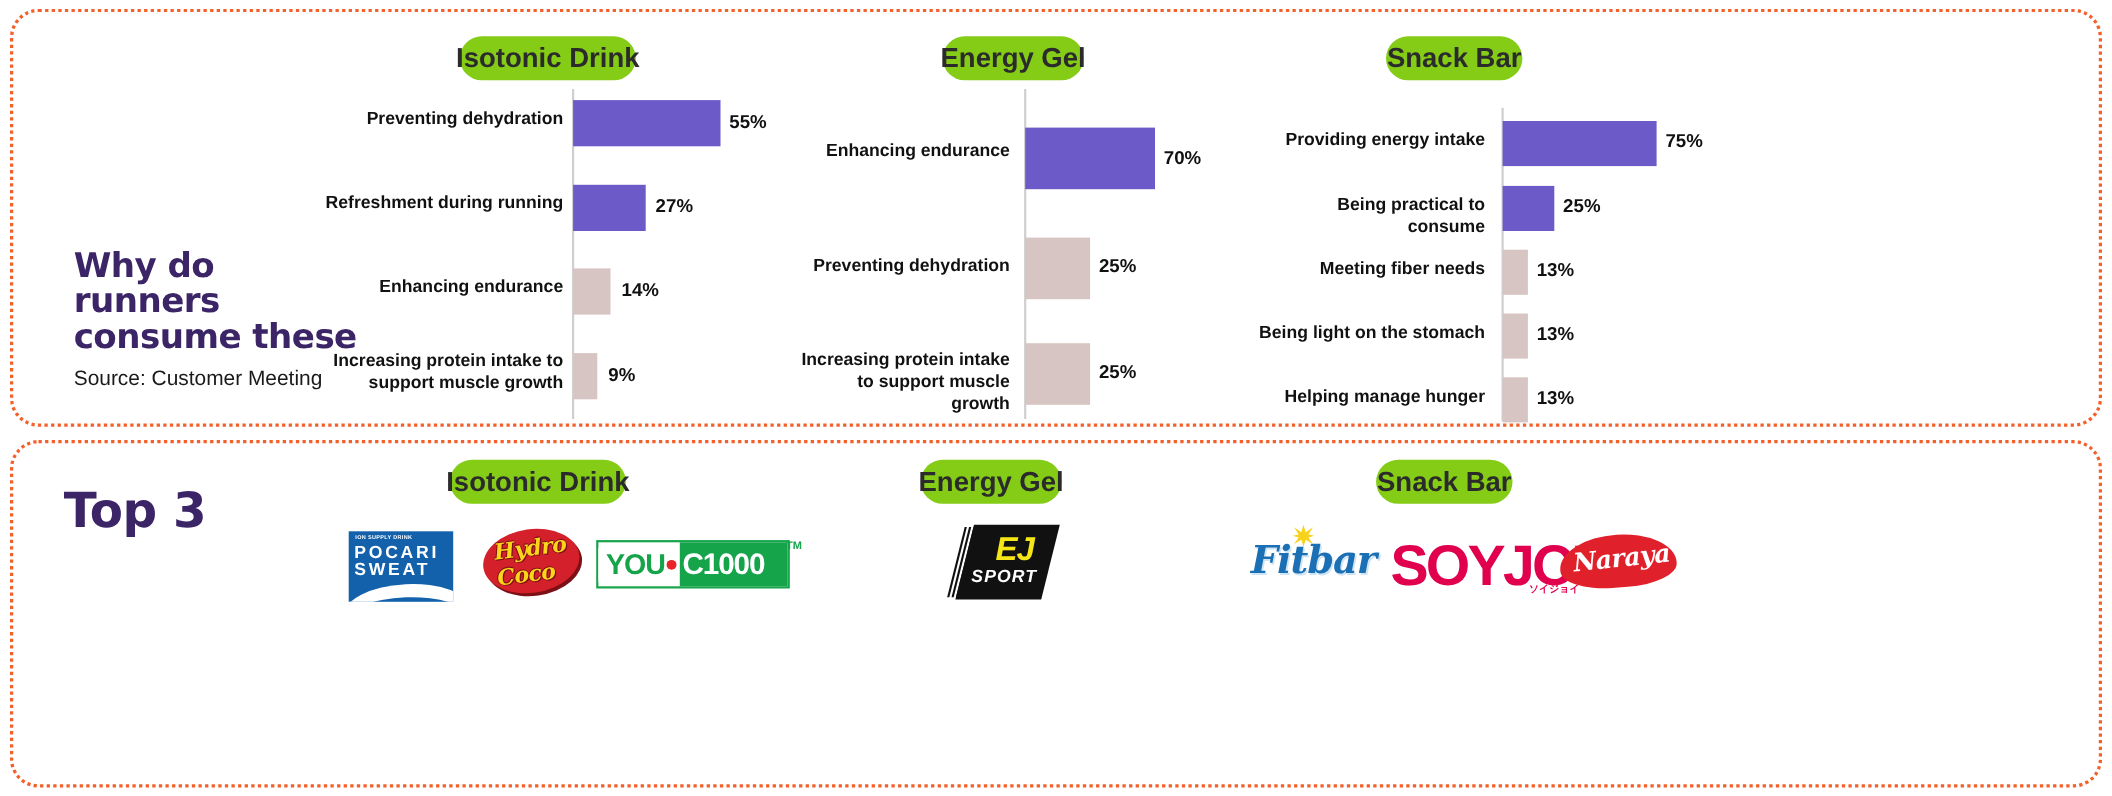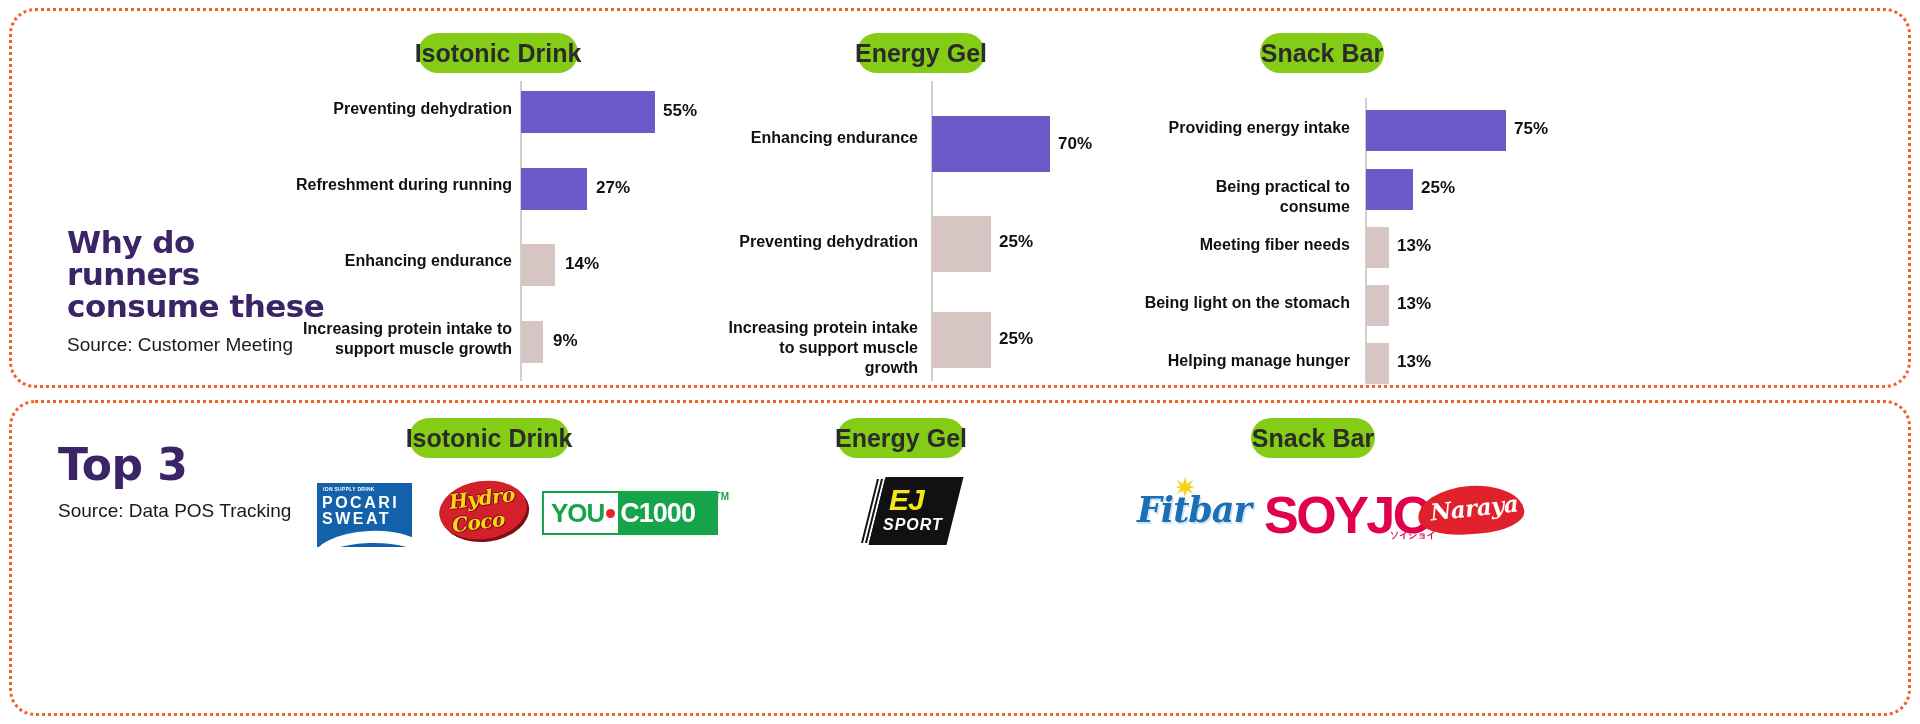--- a/index.html
+++ b/index.html
@@ -149,21 +149,21 @@
   }
   .ej .slab{
     position:absolute;left:10px;top:2px;width:78px;height:68px;background:#111;
     transform:skewX(-14deg);
   }
   .ej .str{
     position:absolute;top:4px;width:2px;height:64px;background:#111;
     transform:skewX(-14deg);
   }
   .ej .ejtext{
-    position:absolute;left:22px;top:8px;color:#F5E617;font-size:30px;
+    position:absolute;left:38px;top:8px;color:#F5E617;font-size:30px;
     font-weight:bold;font-style:italic;letter-spacing:-1px;
     font-family:"Liberation Sans", sans-serif;
   }
   .ej .sporttext{
     position:absolute;left:16px;top:41px;color:#fff;font-size:16px;
     font-weight:bold;font-style:italic;letter-spacing:1px;
     font-family:"Liberation Sans", sans-serif;
   }
 
   
@@ -282,21 +282,20 @@
     <div class="val" style="left:245px;top:341px;">13%</div>
   </div>
 </div>
 
 <div class="panel" id="panel-bottom">
 
   <div class="left-block" id="top3-block" style="left:46px;top:40px;">
     <div class="big-title" id="top3-title">
       <div>Top 3</div>
     </div>
-    <div class="src-note">Source: Data POS Tracking</div>
   </div>
 
   <div class="pill" style="left:397px;top:15px;width:160px;">Isotonic Drink</div>
   <div class="pill" style="left:825px;top:15px;width:128px;">Energy Gel</div>
   <div class="pill" style="left:1239px;top:15px;width:124px;">Snack Bar</div>
 
   <div class="logo" style="left:305px;top:80px;">
     <div class="pocari">
       <div class="tiny">ION SUPPLY DRINK</div>
       <div class="l1">POCARI</div>

